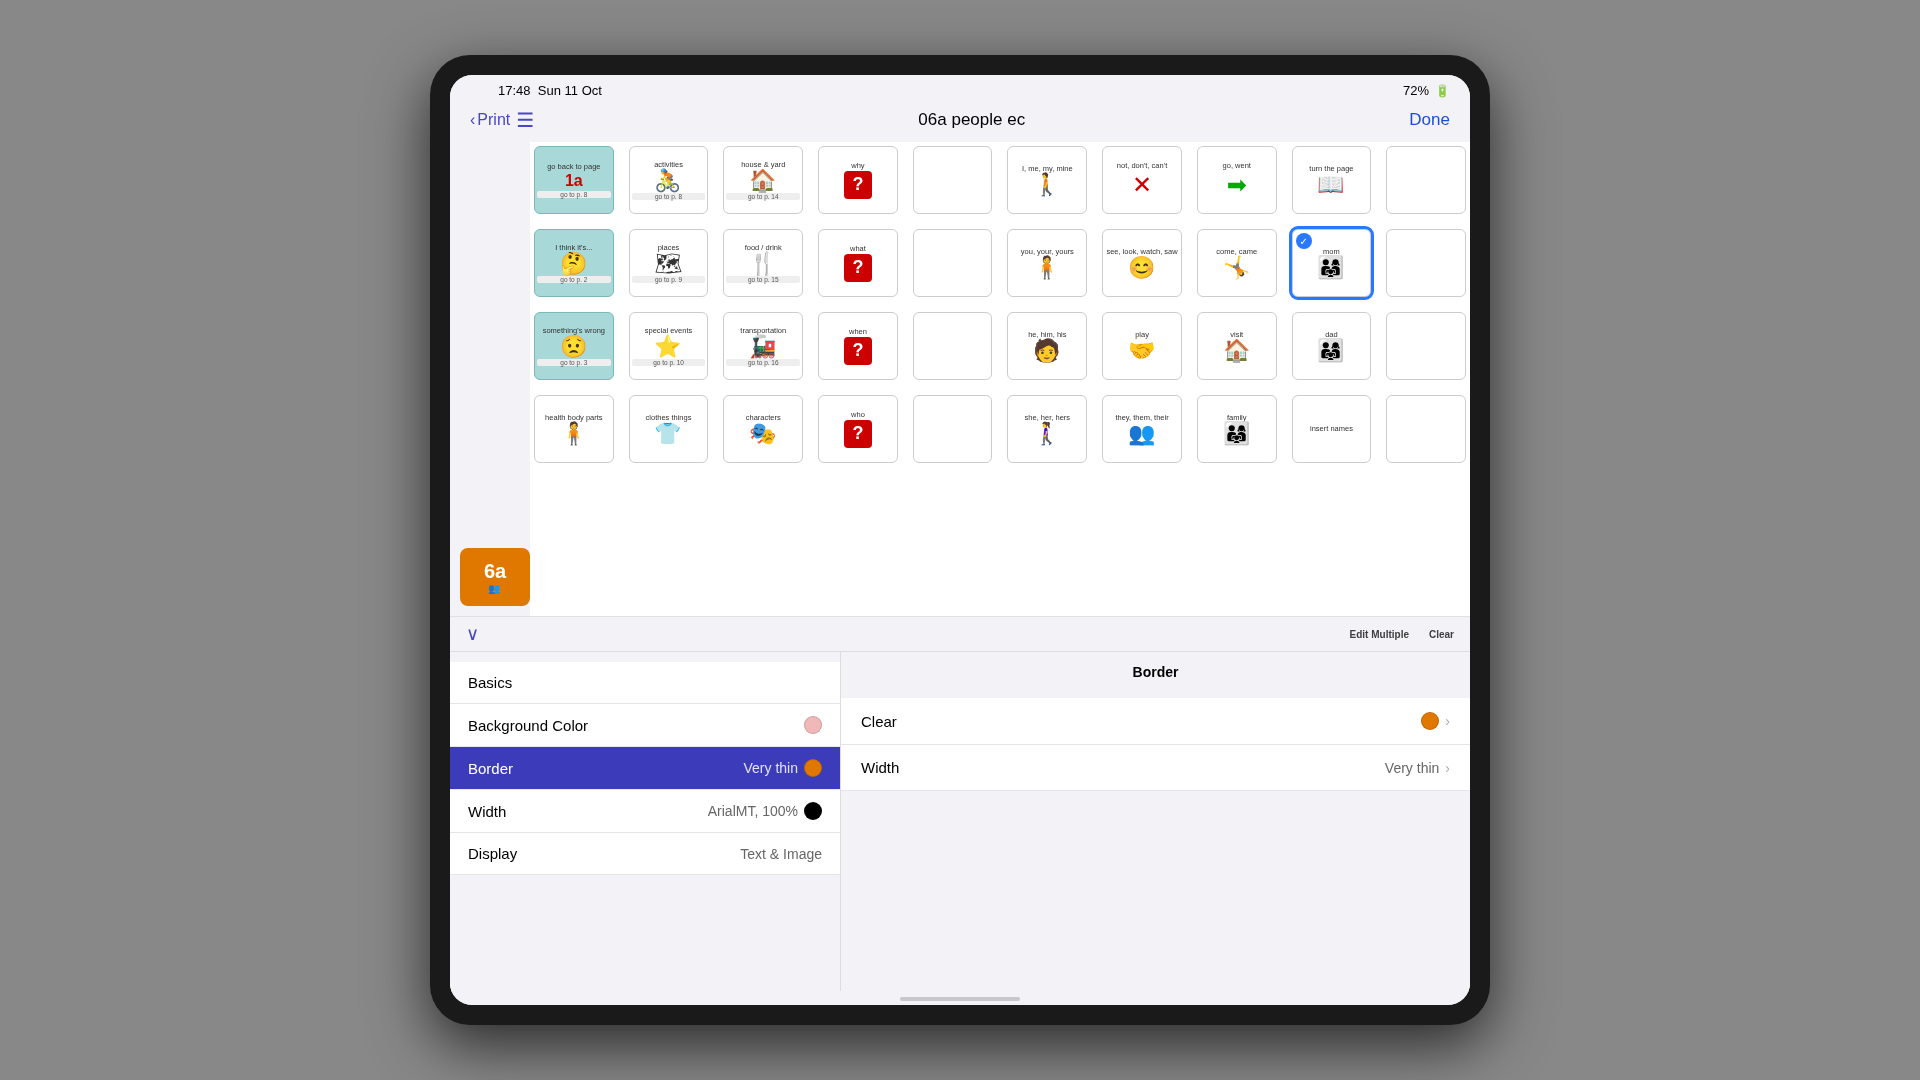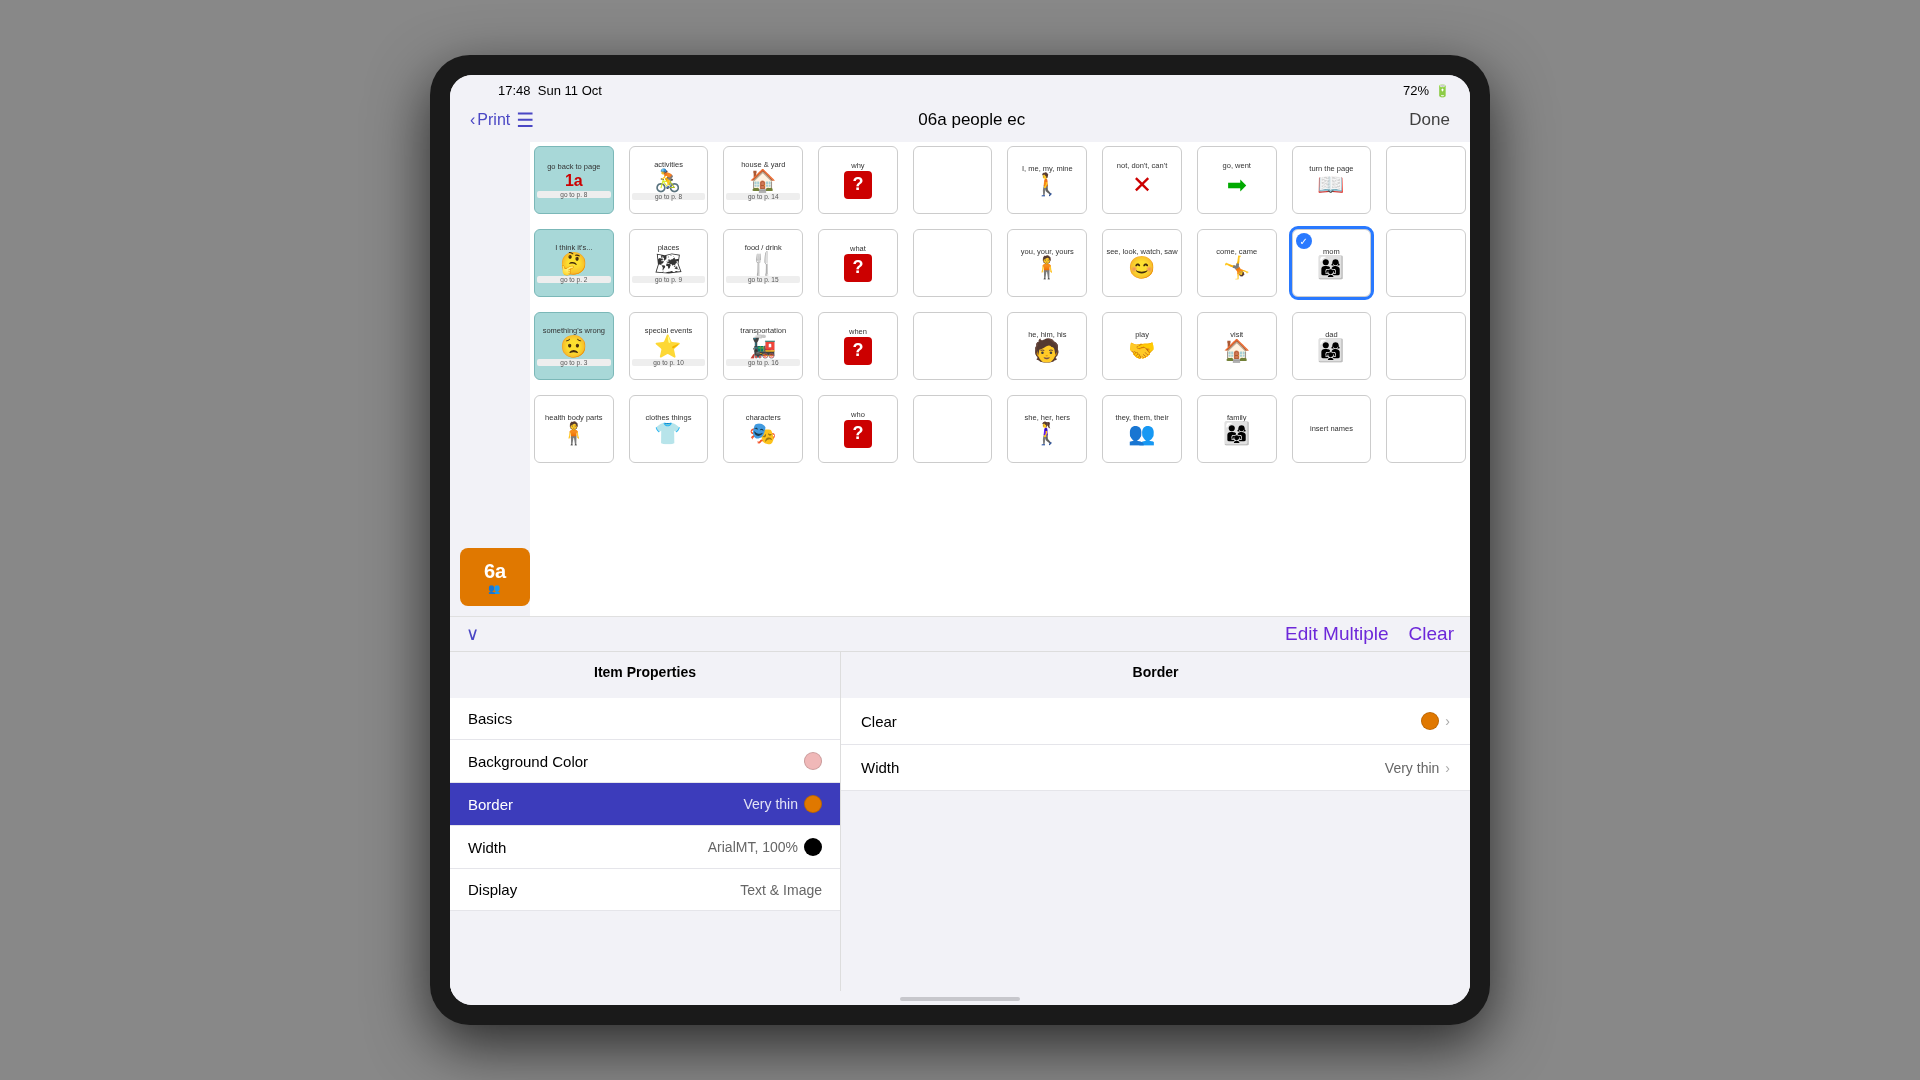--- a/index.html
+++ b/index.html
@@ -51,21 +51,21 @@
       display: flex;
       align-items: center;
       justify-content: space-between;
       padding: 6px 20px 10px;
       flex-shrink: 0;
     }
     .nav-left { display: flex; align-items: center; gap: 6px; }
     .nav-back { color: #4a47c4; font-size: 16px; display: flex; align-items: center; gap: 2px; cursor: pointer; }
     .nav-menu { color: #4a47c4; font-size: 20px; cursor: pointer; }
     .nav-title { font-size: 17px; font-weight: 400; color: #000; }
-    .nav-done { color: #404040; font-size: 17px; font-weight: 500; cursor: pointer; }
+    .nav-done { color: #1d4ed8; font-size: 17px; font-weight: 500; cursor: pointer; }
 
     
     .main-content {
       flex: 1;
       display: flex;
       flex-direction: column;
       overflow: hidden;
     }
 
     
@@ -179,21 +179,21 @@
       background: #f2f2f7;
       display: flex;
       align-items: center;
       justify-content: space-between;
       padding: 6px 16px;
       border-top: 1px solid #e0e0e0;
       flex-shrink: 0;
     }
     .toolbar-left { color: #4a47c4; font-size: 18px; cursor: pointer; }
     .toolbar-right { display: flex; gap: 20px; }
-    .toolbar-btn { color: #6d28d9; font-size: 19px; cursor: pointer; font-weight: 400; }
+    .toolbar-btn { color: #404040; font-size: 10px; cursor: pointer; font-weight: 700; }
 
     
     .bottom-section {
       display: flex;
       height: 340px;
       background: #f2f2f7;
       flex-shrink: 0;
       border-top: 1px solid #ddd;
     }
 
@@ -488,21 +488,20 @@
         <div class="toolbar-left">∨</div>
         <div class="toolbar-right">
           <div class="toolbar-btn">Edit Multiple</div>
           <div class="toolbar-btn">Clear</div>
         </div>
       </div>
 
       <div class="bottom-section">
 
         <div class="item-props">
-          <div class="panel-title">Item Properties</div>
           <div class="props-list">
             <div class="prop-spacer"></div>
             <div class="prop-item">
               <span class="prop-item-label">Basics</span>
               <span class="prop-item-value"></span>
             </div>
             <div class="prop-item">
               <span class="prop-item-label">Background Color</span>
               <span class="prop-item-value">
                 <span class="color-dot" style="background:#f0b8b8;"></span>

